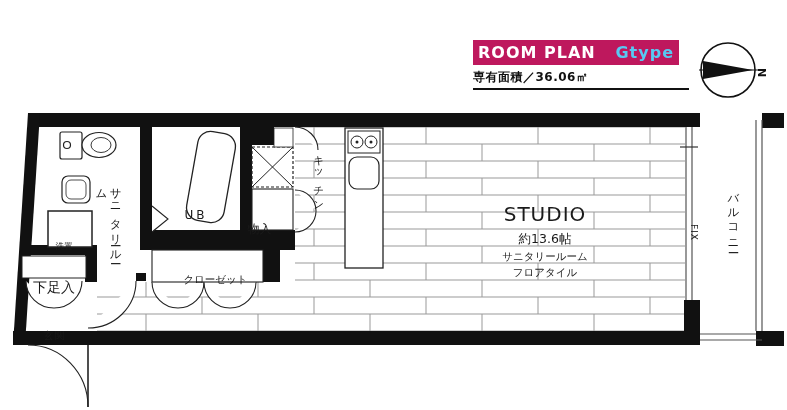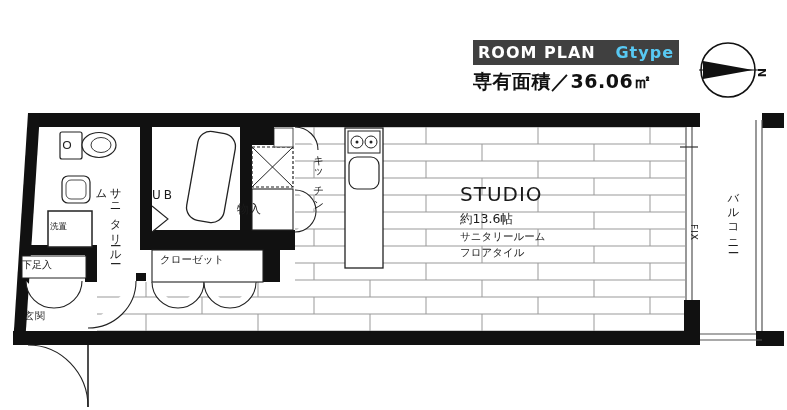--- a/index.html
+++ b/index.html
@@ -1,37 +1,37 @@
 <!DOCTYPE html>
 <html><head>
 <meta charset="utf-8">
 <style>
   html,body{margin:0;padding:0;background:#fff;}
   #stage{position:relative;width:787px;height:410px;background:#ffffff;overflow:hidden;
          font-family:"DejaVu Sans","Liberation Sans",sans-serif;color:#111;}
   .abs{position:absolute;}
   
-  .title-box{left:473px;top:40px;width:206px;height:25px;background:#404040;
+  .title-box{left:473px;top:40px;width:206px;height:25px;background:#be185d;
              display:flex;align-items:center;justify-content:space-between;
              padding:0 5px;box-sizing:border-box;font-weight:bold;font-size:16px;
              letter-spacing:1px;color:#ffffff;}
   .title-type{color:#58c9f3;}
-  .area-label{left:473px;top:69px;width:216px;font-size:19px;font-weight:bold;
-              letter-spacing:0.5px;border-bottom:2.5px solid #111;padding-bottom:22px;}
+  .area-label{left:473px;top:69px;width:216px;font-size:12px;font-weight:bold;
+              letter-spacing:0.5px;border-bottom:2.5px solid #111;padding-bottom:2px;}
   
   .lbl{position:absolute;color:#1a1a1a;line-height:1.25;}
-  .center{text-align:left;}
+  .center{text-align:center;margin-top:20px;}
   .vtext{writing-mode:vertical-rl;text-orientation:upright;}
   .lbl-sanitary{left:94px;top:180px;height:88px;font-size:11.5px;letter-spacing:2px;}
   .lbl-ub{left:152px;top:188px;width:88px;font-size:12px;letter-spacing:3px;}
   .lbl-closet{left:160px;top:253px;width:111px;font-size:10.5px;}
   .lbl-storage{left:237px;top:202px;width:45px;font-size:12px;}
   .lbl-kitchen{left:312px;top:148px;height:80px;font-size:10.5px;letter-spacing:3px;}
   .lbl-laundry{left:50px;top:221px;width:28px;font-size:8.5px;}
-  .lbl-shoe{left:22px;top:259px;width:64px;font-size:10px;}
+  .lbl-shoe{left:22px;top:259px;width:64px;font-size:14px;}
   .lbl-genkan{left:24px;top:310px;width:61px;font-size:10px;letter-spacing:1px;}
   .lbl-balcony{left:726px;top:185px;height:100px;font-size:11.5px;letter-spacing:2.5px;}
   .lbl-fix{left:688px;top:224px;height:40px;font-size:9px;letter-spacing:1px;
            writing-mode:vertical-rl;}
   .studio-block{left:460px;top:182px;width:170px;}
   .studio-name{font-size:20px;letter-spacing:1px;}
   .studio-size{font-size:12.5px;margin-top:4px;}
   .studio-spec{font-size:10.5px;margin-top:3px;}
 </style>
 </head>

